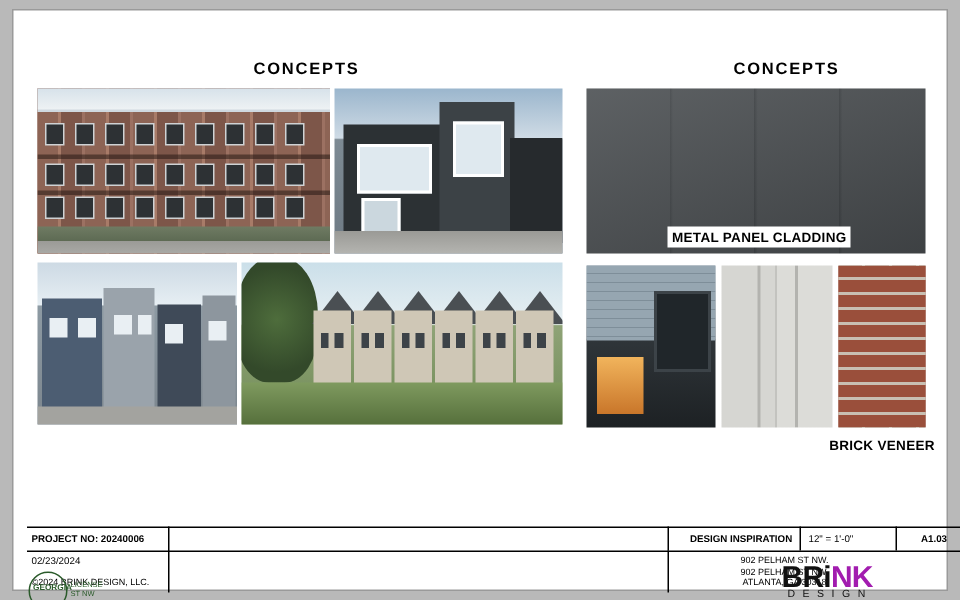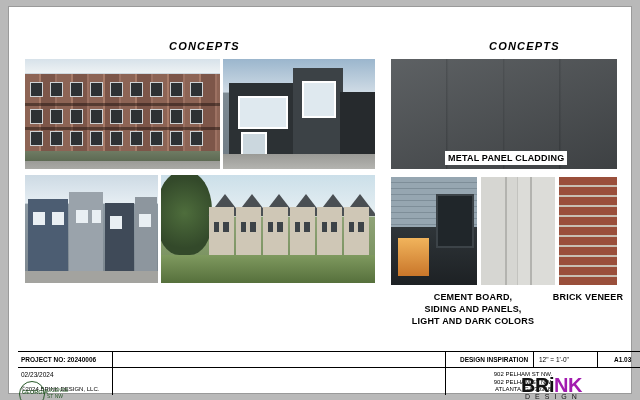--- a/index.html
+++ b/index.html
@@ -17,21 +17,20 @@
     border:1px solid #9a9a9a;
     box-sizing:border-box;
   }
   
   .heading{
     position:absolute;
     font-size:11px;
     font-weight:bold;
     letter-spacing:1.2px;
     color:#000;
-    font-style:italic;
   }
   #h-concepts{left:160px;top:33px;}
   #h-materials{left:480px;top:33px;}
 
   
   .photo{
     position:absolute;
     overflow:hidden;
     background:#888;
   }
@@ -282,25 +281,20 @@
     <div class="glow"></div>
   </div>
 
   <div class="photo" id="p-panels">
     <div class="seam" style="left:32%"></div>
     <div class="seam" style="left:66%"></div>
   </div>
 
   <div class="photo" id="p-brick"></div>
 
-  <div class="caption" id="cap-cement">
-    <div>CEMENT BOARD,</div>
-    <div>SIDING AND PANELS,</div>
-    <div>LIGHT AND DARK COLORS</div>
-  </div>
   <div class="caption" id="cap-brick">BRICK VENEER</div>
 
   <div class="tb-line" id="tb-top"></div>
   <div class="tb-line" id="tb-mid"></div>
   <div class="tb-line" id="tb-v1"></div>
   <div class="tb-line" id="tb-v2"></div>
   <div class="tb-line" id="tb-v3"></div>
   <div class="tb-line" id="tb-v4"></div>
   <div class="tb-line" id="tb-v5"></div>
 

